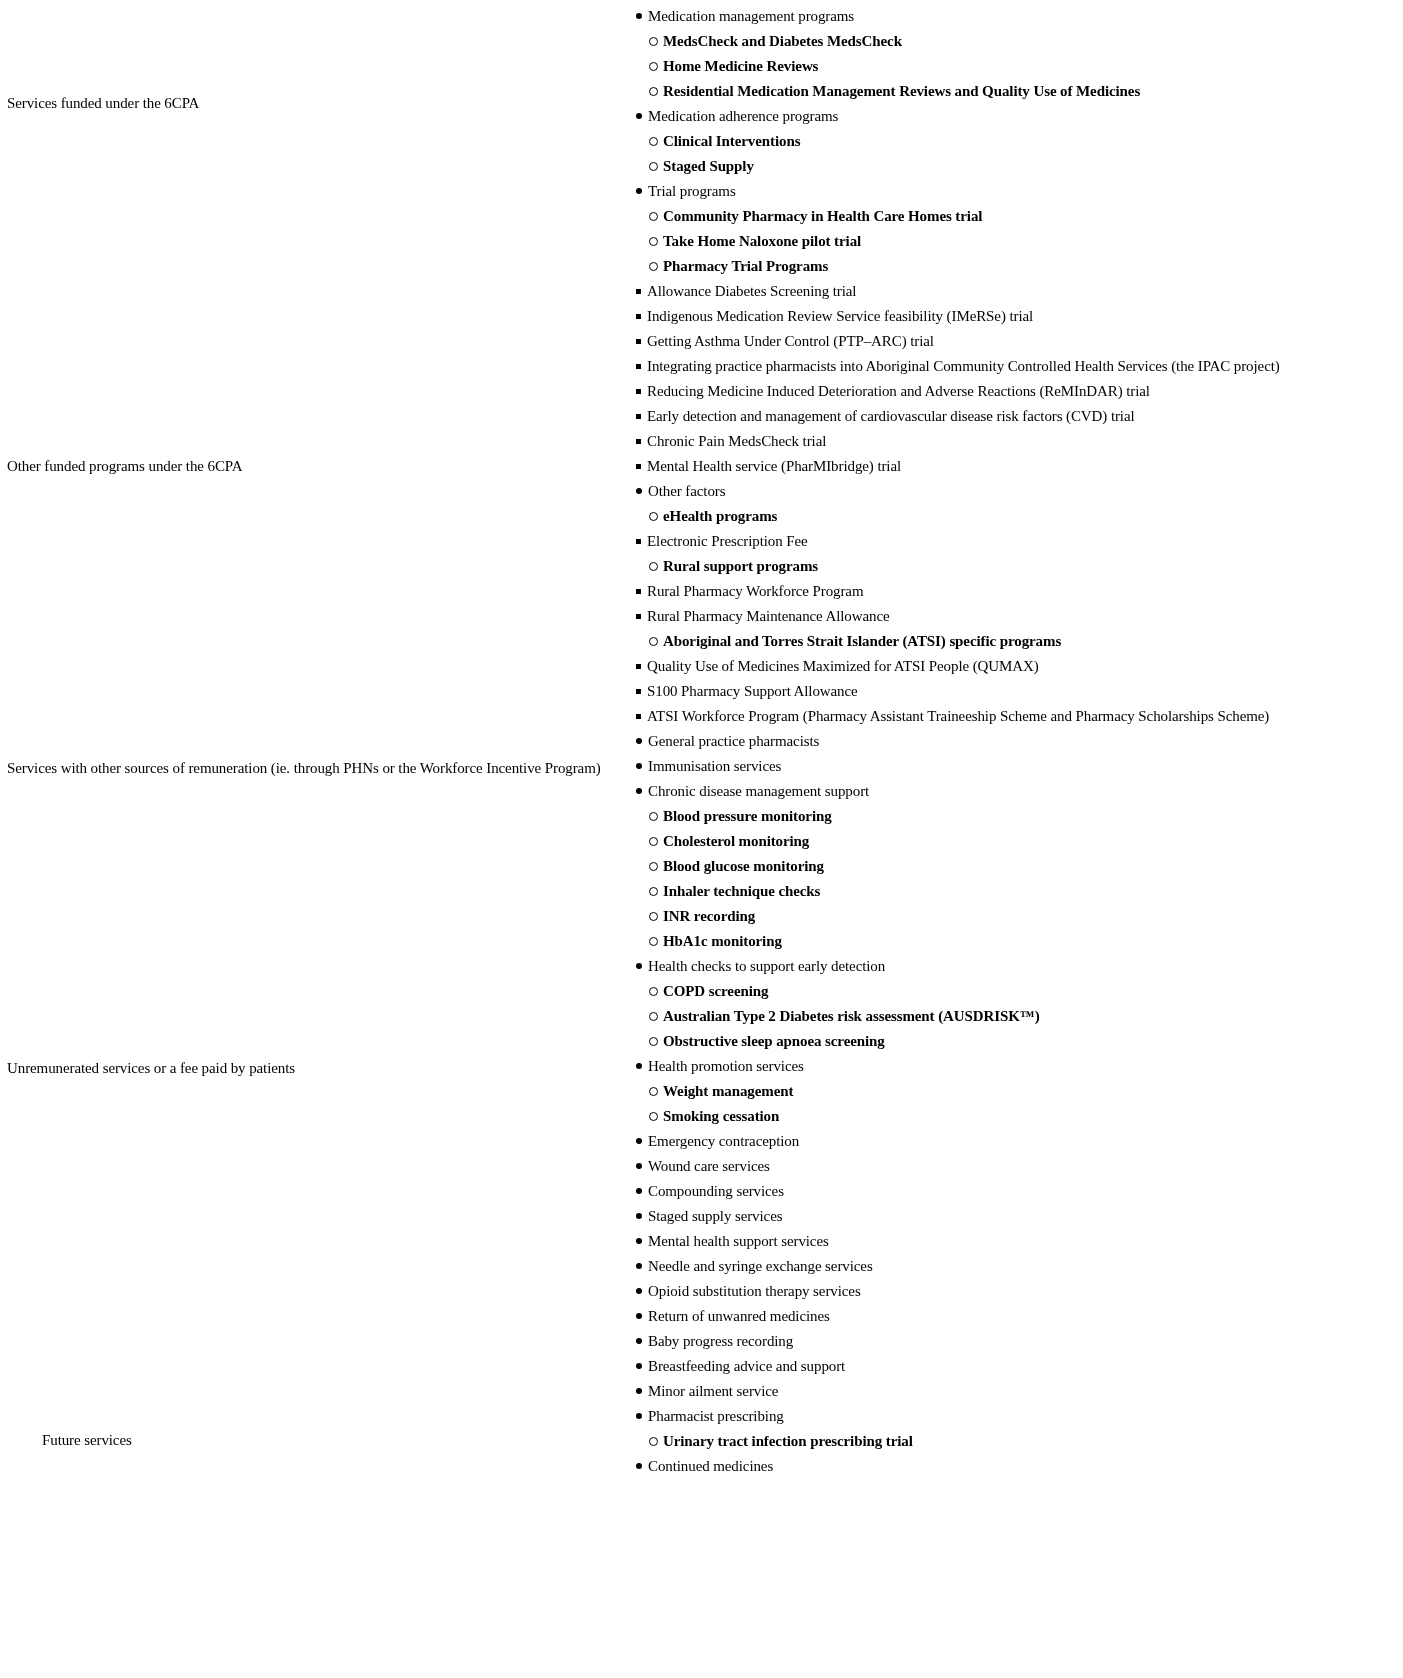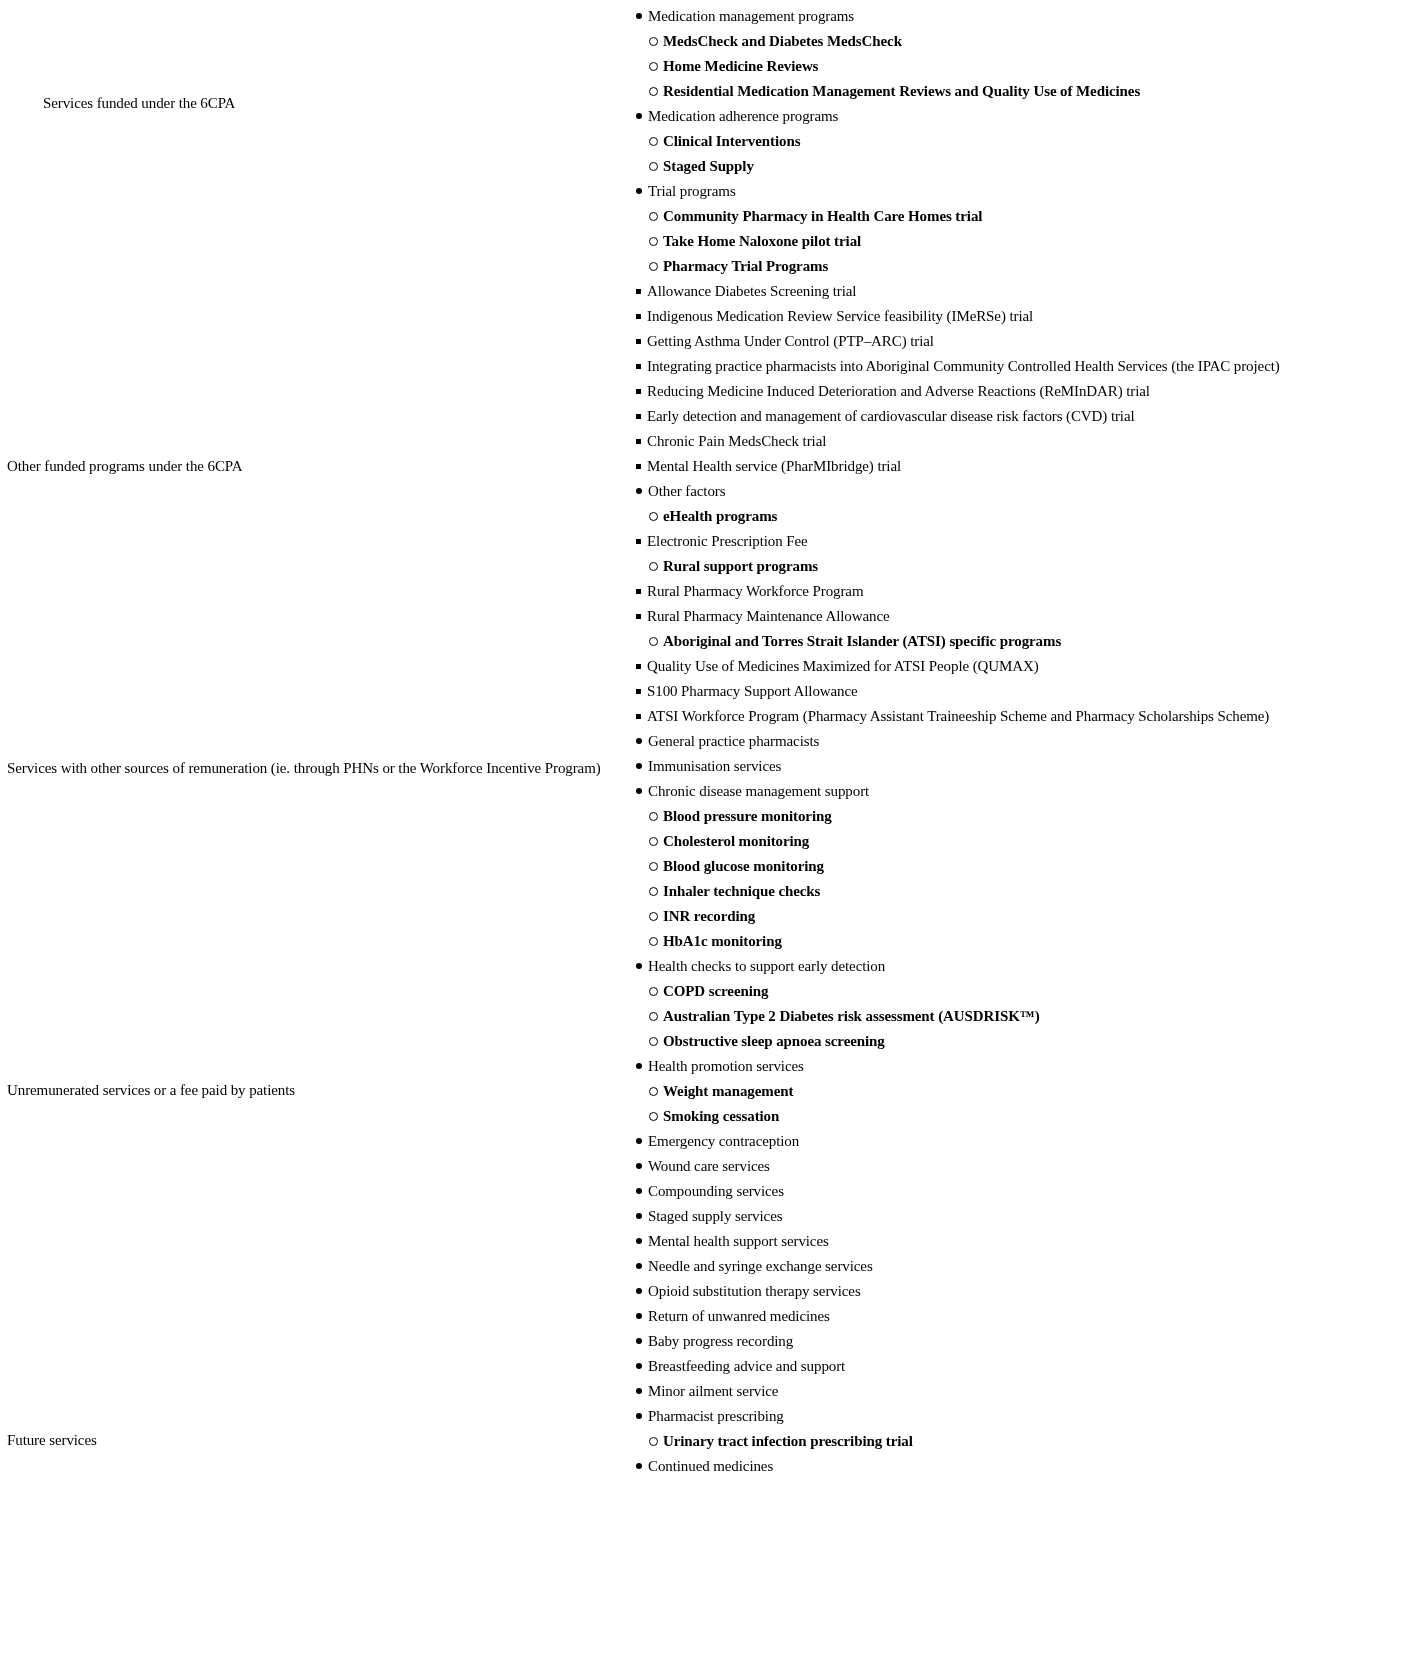--- a/index.html
+++ b/index.html
@@ -18,25 +18,25 @@
     letter-spacing: -0.1px;
     overflow: hidden;
   }
   
   .grp-label {
     position: absolute;
     left: 7px;
     line-height: 25px;
     white-space: nowrap;
   }
-  .lbl-0 { top: 91px; margin-left: 36px; }
+  .lbl-0 { top: 91px; }
   .lbl-1 { top: 454px; }
   .lbl-2 { top: 756px; }
-  .lbl-3 { top: 1078px; }
-  .lbl-4 { top: 1428px; }
+  .lbl-3 { top: 1056px; }
+  .lbl-4 { top: 1428px; margin-left: 35px; }
 
   
   .list {
     position: absolute;
     left: 636px;
     top: 4px;
   }
   .row {
     height: 25px;
     line-height: 25px;

